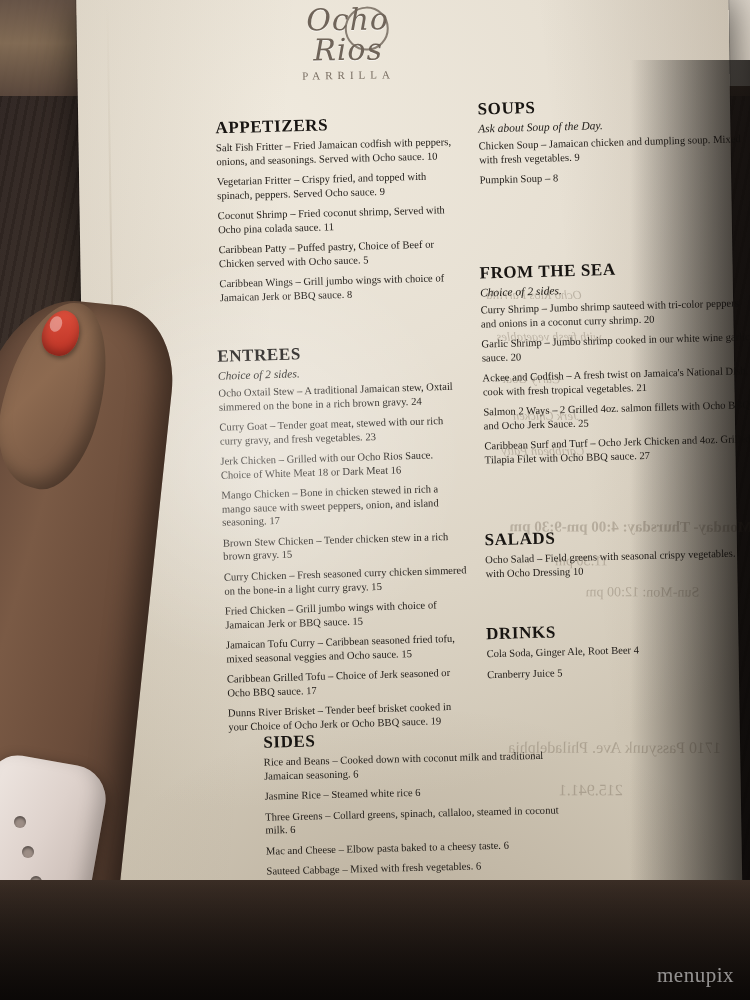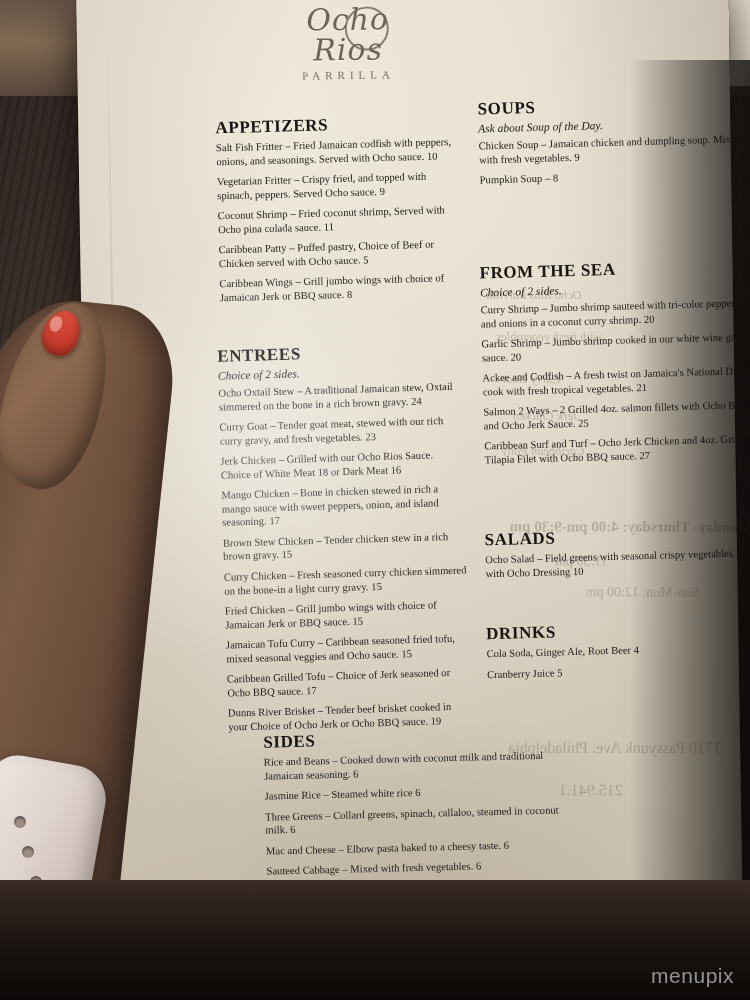--- a/index.html
+++ b/index.html
@@ -237,21 +237,21 @@
     box-shadow: inset 0 2px 3px rgba(0,0,0,.45);
   }
   .wh1 { left: 14px; top: 816px; }
   .wh2 { left: 22px; top: 846px; }
   .wh3 { left: 30px; top: 876px; }
 
   
   .watermark {
     position: absolute;
     right: 16px; bottom: 12px;
-    font-family: Liberation Sans, sans-serif;
+    font-family: Liberation Serif, serif;
     font-size: 21px;
     letter-spacing: .5px;
     color: rgba(255,255,255,.55);
     margin-left: 8px;
   }
 </style>
 </head>
 <body>
 
 <div id="screen">

